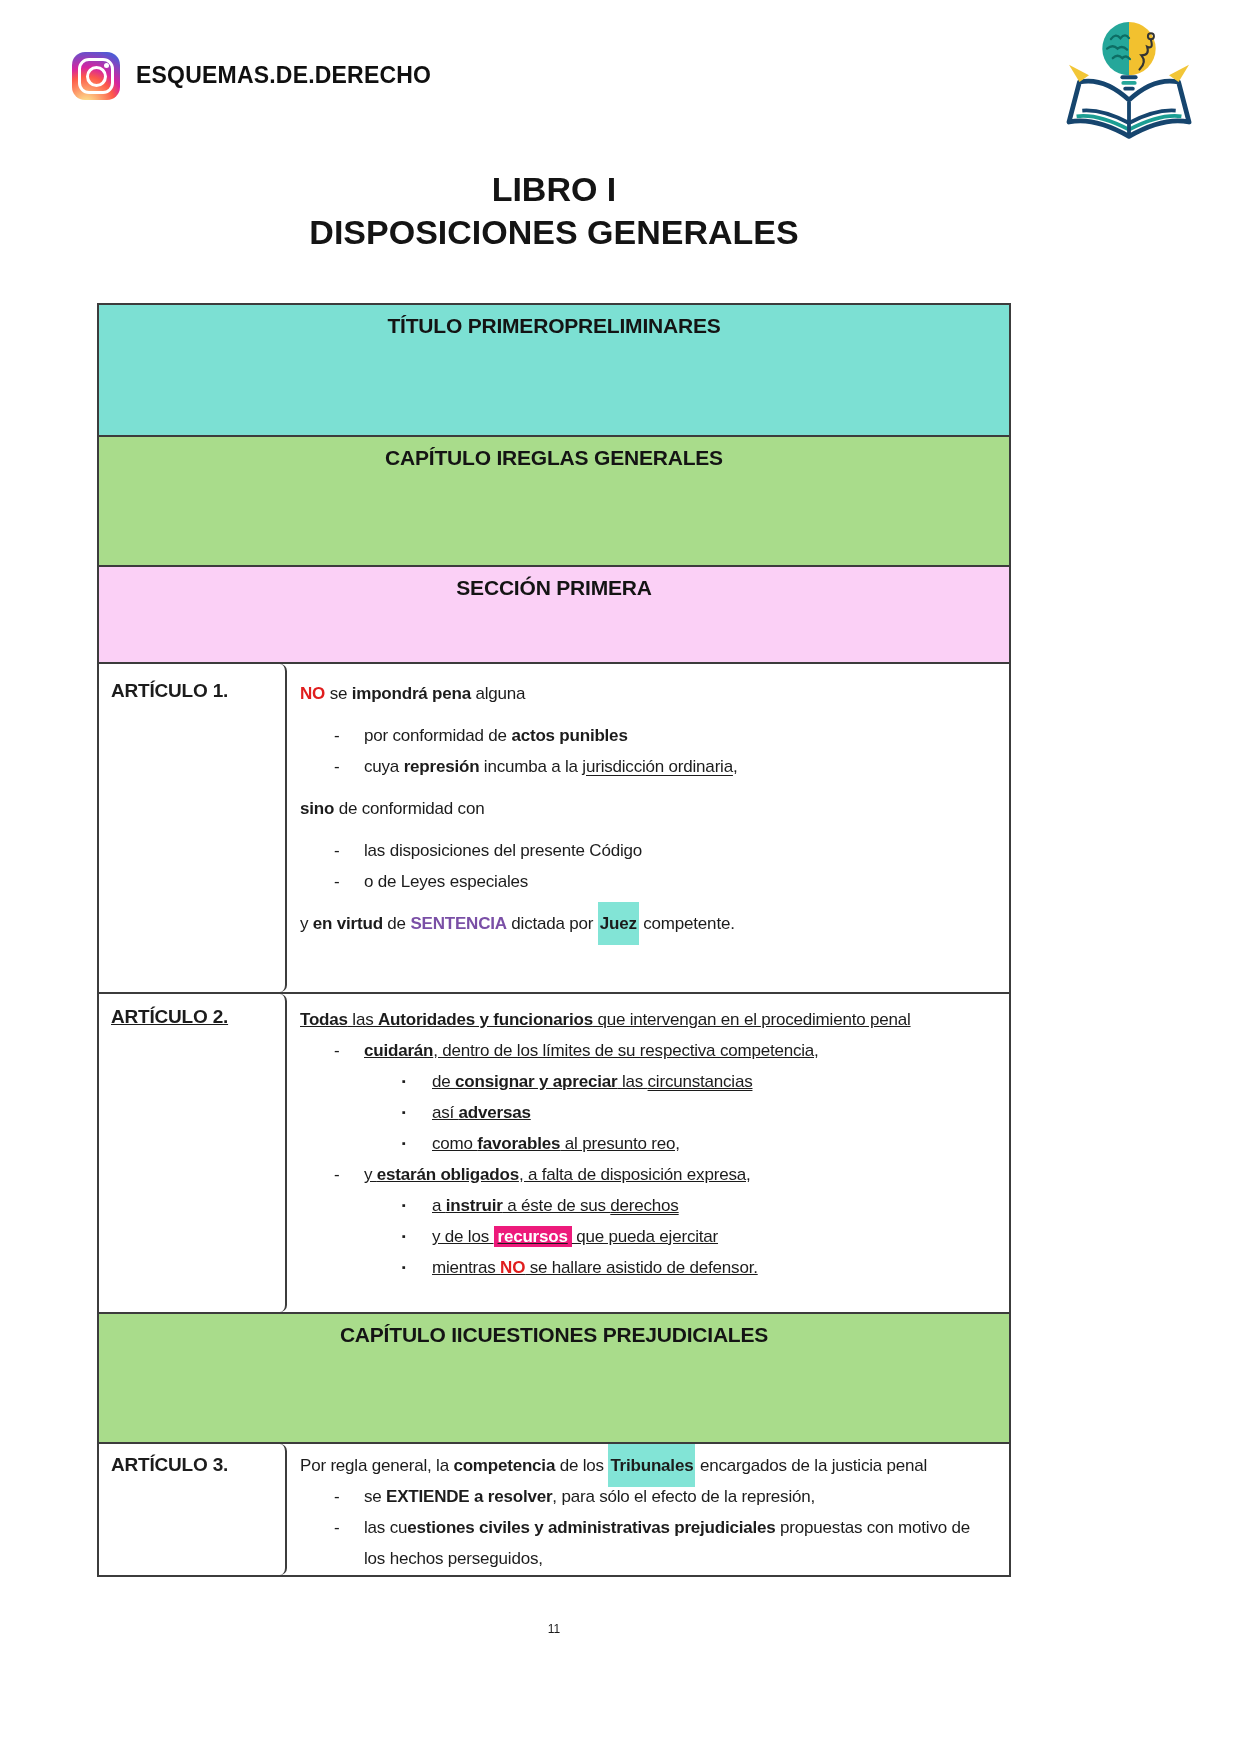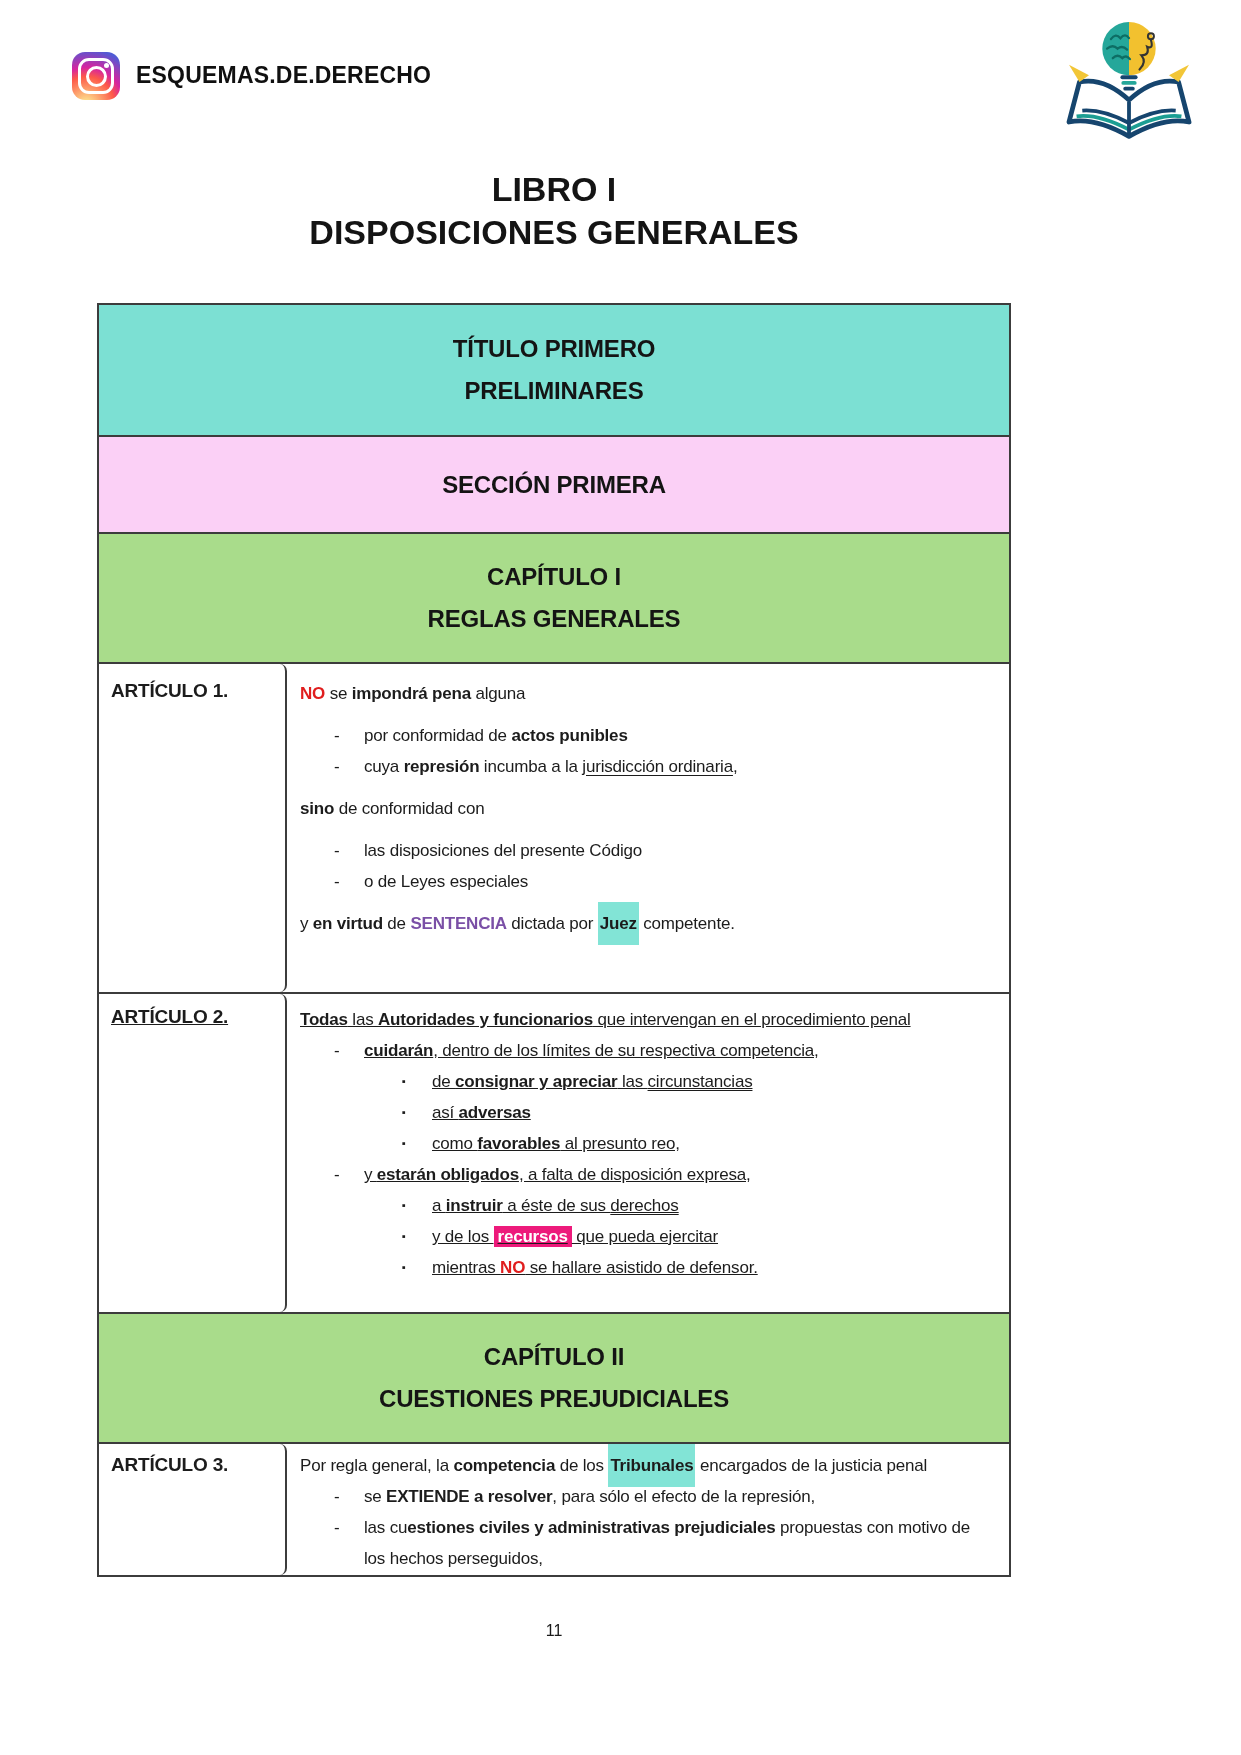--- a/index.html
+++ b/index.html
@@ -38,22 +38,22 @@
   .logo{position:absolute;left:1048px;top:10px;width:162px;height:144px;}
 
   
   .content{position:absolute;left:97px;top:168px;width:914px;}
   .doc-title{text-align:center;font-weight:bold;font-size:34px;line-height:43px;color:#141414;}
 
   
   .schema-table{margin-top:49px;border:2px solid var(--border);}
   .schema-table > section + section{border-top:2px solid var(--border);}
   .band{
-    display:flex;flex-direction:column;justify-content:center;text-align:center;
-    font-weight:bold;font-size:24px;line-height:42px;color:#141414;letter-spacing:-.2px;
+    display:flex;justify-content:center;text-align:center;
+    font-weight:bold;font-size:21px;line-height:42px;color:#141414;letter-spacing:-.2px;
   }
   .band-teal{height:130px;background:var(--teal);}
   .band-green{height:128px;background:var(--green);}
   .band-pink{height:95px;background:var(--pink);}
 
   .article{display:flex;}
   .art-1{height:328px;}
   .art-2{height:318px;text-decoration:underline;}
   .art-3{height:131px;}
   .art-label{
@@ -77,21 +77,21 @@
   .l-dash .bullet{left:34px;}
   .l-square .bullet{left:102px;font-size:11px;top:0;}
 
   .bold{font-weight:bold;}
   .red{color:var(--red);font-weight:bold;}
   .purple{color:var(--purple);font-weight:bold;}
   .underline{text-decoration:underline;text-underline-offset:3px;}
   .hl-teal{background:var(--hlteal);font-weight:bold;padding:12px 2px;}
   .hl-pink{background:var(--hlpink);color:#fff;font-weight:bold;padding:1px 4px;}
 
-  .footer{margin-top:45px;text-align:center;font-size:16px;color:#1a1a1a;}
+  .footer{margin-top:45px;text-align:center;font-size:12px;color:#1a1a1a;}
 </style>
 </head>
 <body>
 
 <div class="page">
 
   <div class="ig-badge">
     <span class="ig-dot"></span>
   </div>
   <div class="handle">ESQUEMAS.DE.DERECHO</div>
@@ -126,27 +126,27 @@
       <div>DISPOSICIONES GENERALES</div>
     </div>
 
     <div class="schema-table">
 
       <section class="band band-teal">
         <div>TÍTULO PRIMERO</div>
         <div>PRELIMINARES</div>
       </section>
 
-      <section class="band band-pink">
-        <div>SECCIÓN PRIMERA</div>
-      </section>
-
       <section class="band band-green">
         <div>CAPÍTULO I</div>
         <div>REGLAS GENERALES</div>
+      </section>
+
+      <section class="band band-pink">
+        <div>SECCIÓN PRIMERA</div>
       </section>
 
       <section class="article art-1">
         <div class="art-label">ARTÍCULO 1.</div>
         <div class="art-content">
             <div class="line l-plain"><span class="red">NO</span><span> se </span><span class="bold">impondrá pena</span><span> alguna</span></div>
             <div class="line l-dash gap"><span class="bullet">-</span><span>por conformidad de </span><span class="bold">actos punibles</span></div>
             <div class="line l-dash"><span class="bullet">-</span><span>cuya </span><span class="bold">represión</span><span> incumba a la </span><span class="underline">jurisdicción ordinaria</span><span>,</span></div>
             <div class="line l-plain gap"><span class="bold">sino</span><span> de conformidad con</span></div>
             <div class="line l-dash gap"><span class="bullet">-</span><span>las disposiciones del presente Código</span></div>

